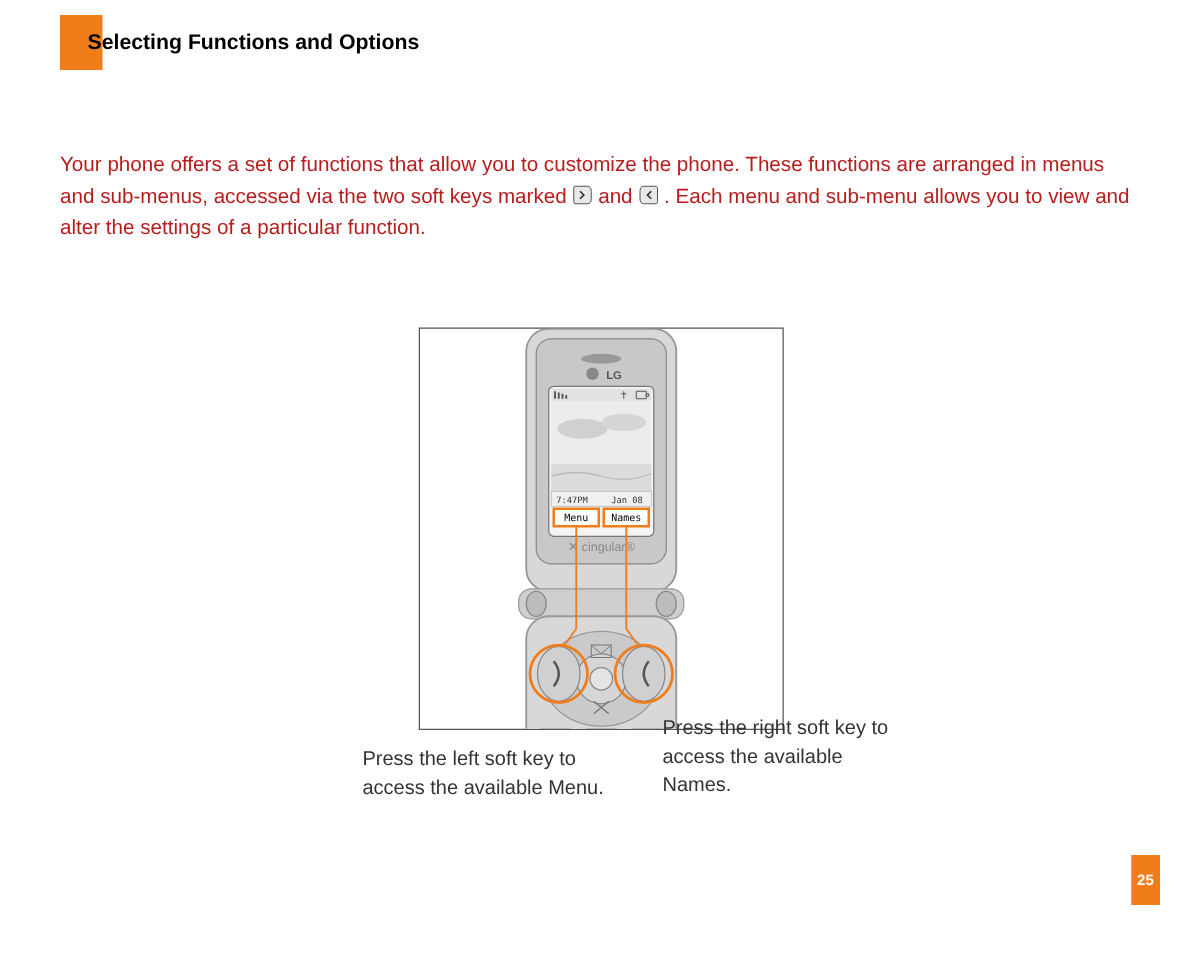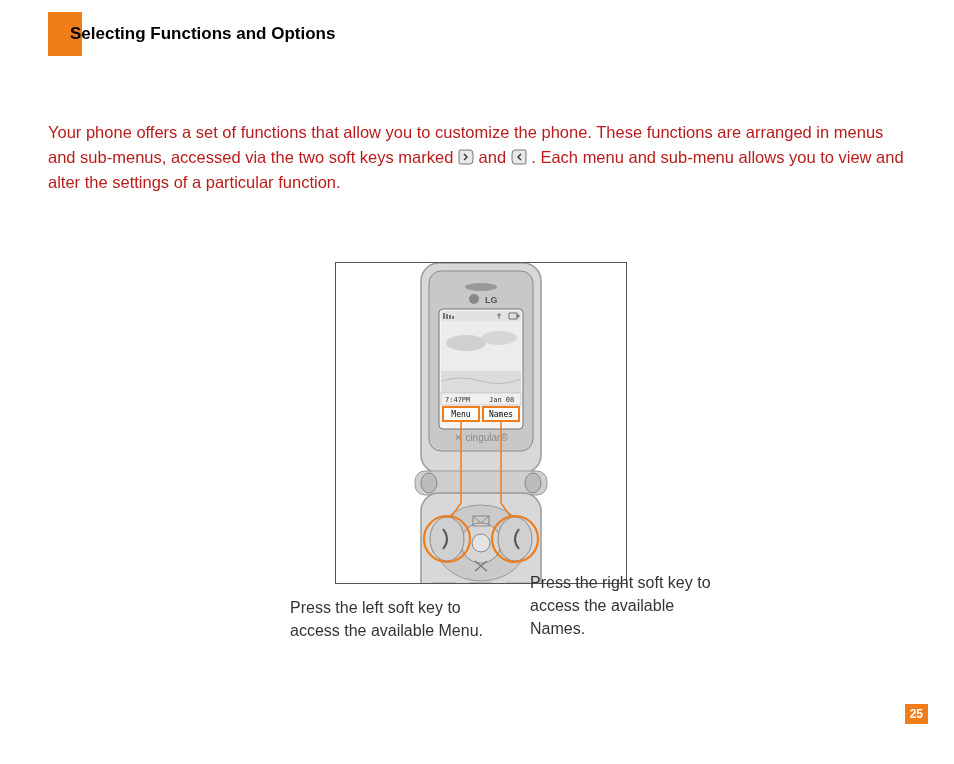--- a/index.html
+++ b/index.html
@@ -72,21 +72,21 @@
   .caption-left { top: 596px; left: 290px; }
   .caption-right { top: 571px; left: 530px; }
   .page-num {
     position: absolute;
     right: 26px;
     bottom: 40px;
     background: #f07d1a;
     color: #fff;
     font-size: 12px;
     font-weight: bold;
-    padding: 3px 5px;
+    padding: 13px 5px;
   }
 </style>
 </head>
 <body>
 
 <div class="header-bar"></div>
 <h1>Selecting Functions and Options</h1>
 
 <div class="body-text">
   <p>

